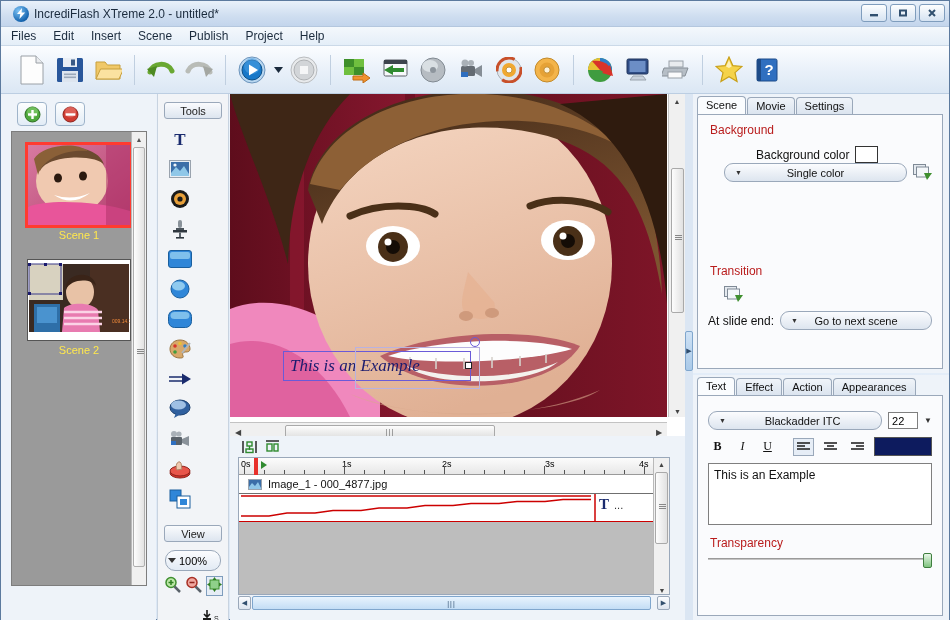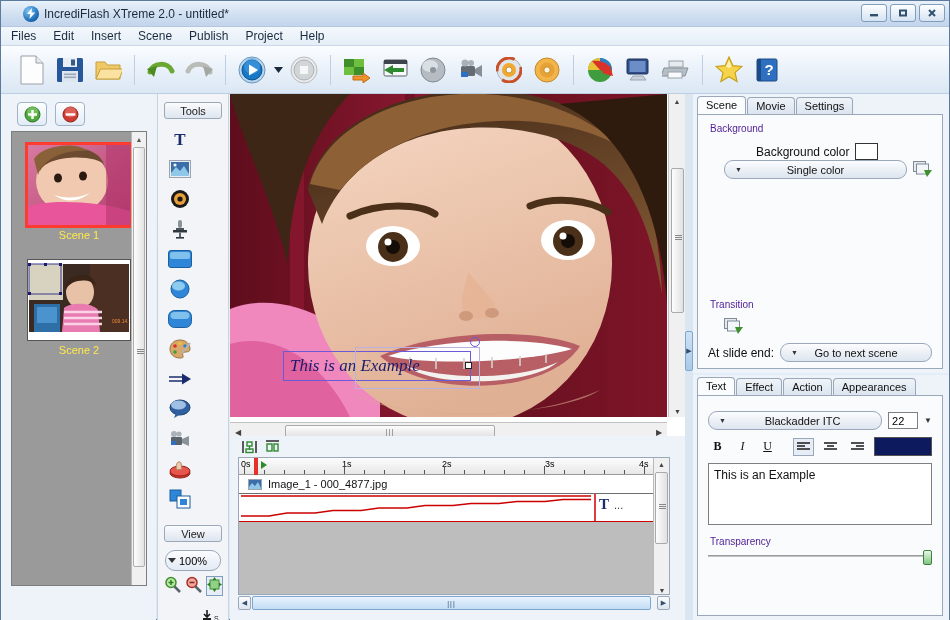--- a/index.html
+++ b/index.html
@@ -12,21 +12,21 @@
   #app {
     position:relative; width:950px; height:620px;
     background:linear-gradient(#eef4fb,#dce8f6);
     border:1px solid #5c7a9e;
   }
 
   
   .titlebar {
     position:absolute; left:0; top:0; width:948px; height:26px;
     background:linear-gradient(#e9f1fa,#cfdef0 60%,#c3d5ec);
-    display:flex; align-items:center; padding-left:22px;
+    display:flex; align-items:center; padding-left:12px;
     border-bottom:1px solid #b4c7de;
   }
   .tb-icon {
     width:16px; height:16px; border-radius:50%;
     background:radial-gradient(circle at 35% 30%,#7fc4f5,#1565b0 70%,#0b3f76);
     display:flex; align-items:center; justify-content:center;
     color:#fff; font-size:10px; font-weight:bold; margin-right:5px;
   }
   .tb-title { font-size:12px; color:#1b2b3d; }
   .tb-btns { position:absolute; right:4px; top:3px; display:flex; gap:3px; }
@@ -151,21 +151,21 @@
   .right-bot { position:absolute; left:692px; top:374px; width:256px; height:245px; background:#eef3f9; }
   .tabs { display:flex; padding-left:4px; height:20px; align-items:flex-end; }
   .tab {
     border:1px solid #9aa8ba; border-bottom:none; border-radius:4px 4px 0 0;
     padding:2px 8px 2px; font-size:11px; background:linear-gradient(#f0f4f9,#dbe4ef); color:#111;
     margin-right:1px;
   }
   .tab.active { background:#fafcfe; padding-bottom:3px; position:relative; z-index:2; }
   .tab-body { position:absolute; left:4px; right:6px; top:20px; bottom:4px;
     border:1px solid #9aa8ba; background:#fafbfd; padding:8px 10px; }
-  .sec-title { font-size:10px; color:#4c1d95; margin:0 0 8px 2px; }
+  .sec-title { font-size:12px; color:#b91c1c; margin:0 0 8px 2px; }
   .combo {
     height:19px; border:1px solid #9aa8ba; border-radius:9px;
     background:linear-gradient(#fbfcfe,#dde5ef);
     display:flex; align-items:center; justify-content:center; position:relative; font-size:11px; color:#111;
   }
   .combo .arr { position:absolute; left:10px; font-size:7px; color:#333; }
   .row { display:flex; align-items:center; gap:6px; }
   .lbl { font-size:12px; color:#111; }
   .swatch-white { width:23px; height:17px; background:#fff; border:1px solid #333; }
   .num-field { width:40px; height:17px; border:1px solid #7f7f7f; background:#fff; font-size:11px; padding-left:3px; display:flex; align-items:center; }
@@ -799,21 +799,21 @@
         </div>
         <div class="side-btn">
           <svg width="19" height="17" viewBox="0 0 19 17">
             <rect x="0.5" y="0.5" width="12" height="10" fill="#e4e9ef" stroke="#7f8a96"></rect>
             <rect x="3.5" y="3" width="12" height="10" fill="#f4f7fa" stroke="#7f8a96"></rect>
             <polygon points="11,9 19,9 14,16" fill="#3f8f2f"></polygon>
           </svg>
         </div>
       </div>
 
-      <div class="sec-title" style="margin-top:120px;">Transition</div>
+      <div class="sec-title" style="margin-top:82px;">Transition</div>
 
       <div class="row" style="padding-left:16px;">
         <div class="side-btn">
           <svg width="19" height="17" viewBox="0 0 19 17">
             <rect x="0.5" y="0.5" width="12" height="10" fill="#e4e9ef" stroke="#7f8a96"></rect>
             <rect x="3.5" y="3" width="12" height="10" fill="#f4f7fa" stroke="#7f8a96"></rect>
             <polygon points="11,9 19,9 14,16" fill="#3f8f2f"></polygon>
           </svg>
         </div>
       </div>

